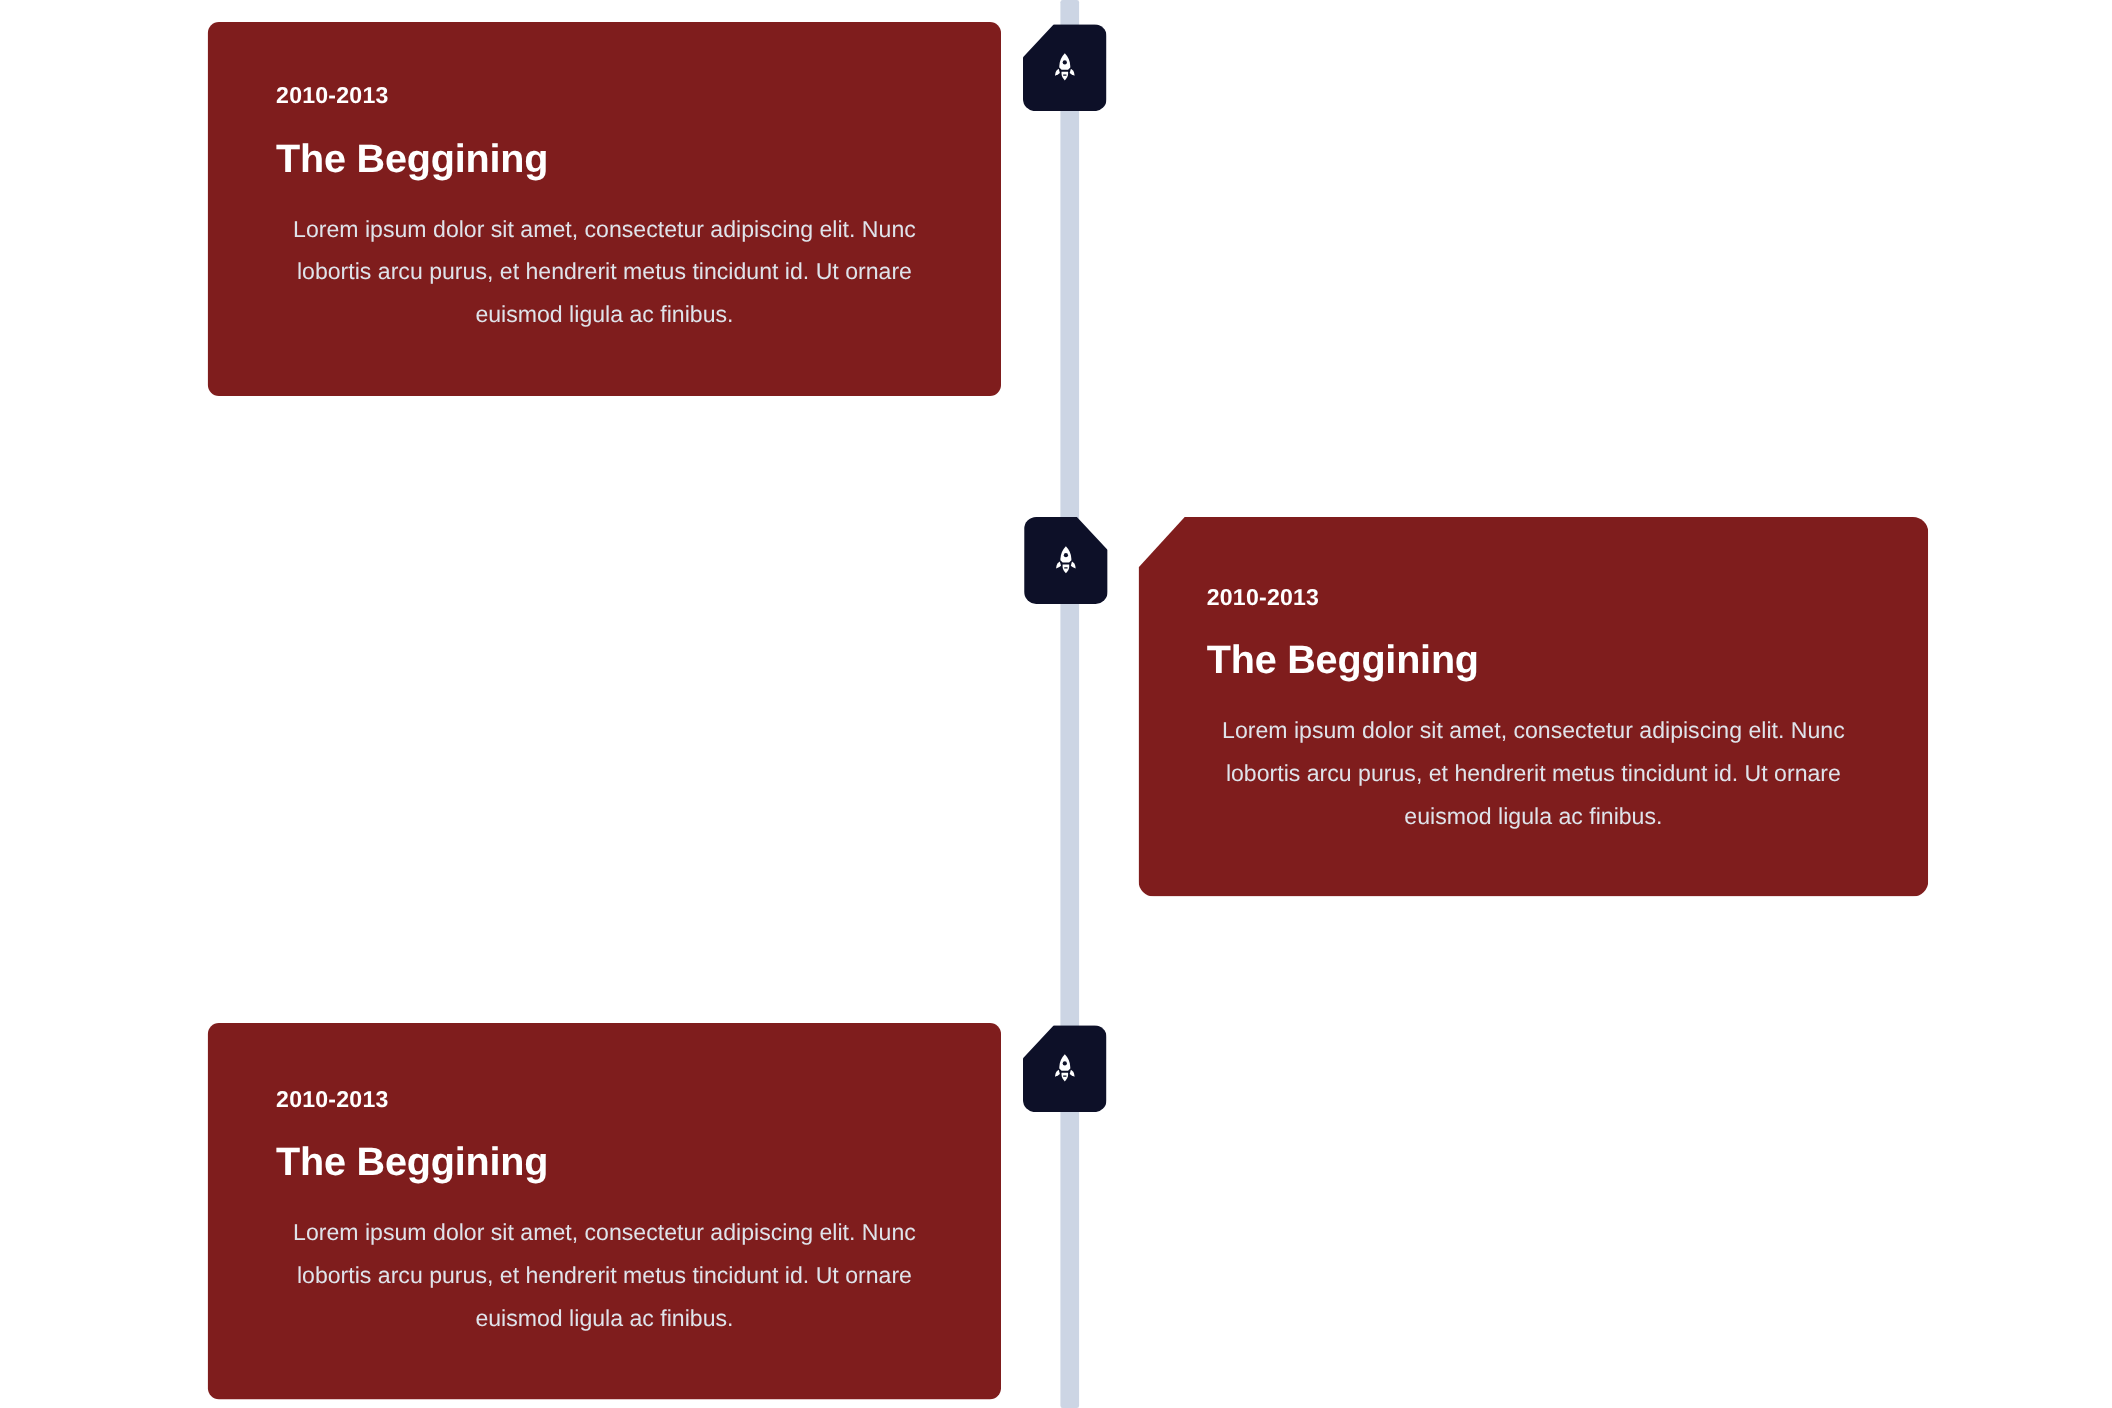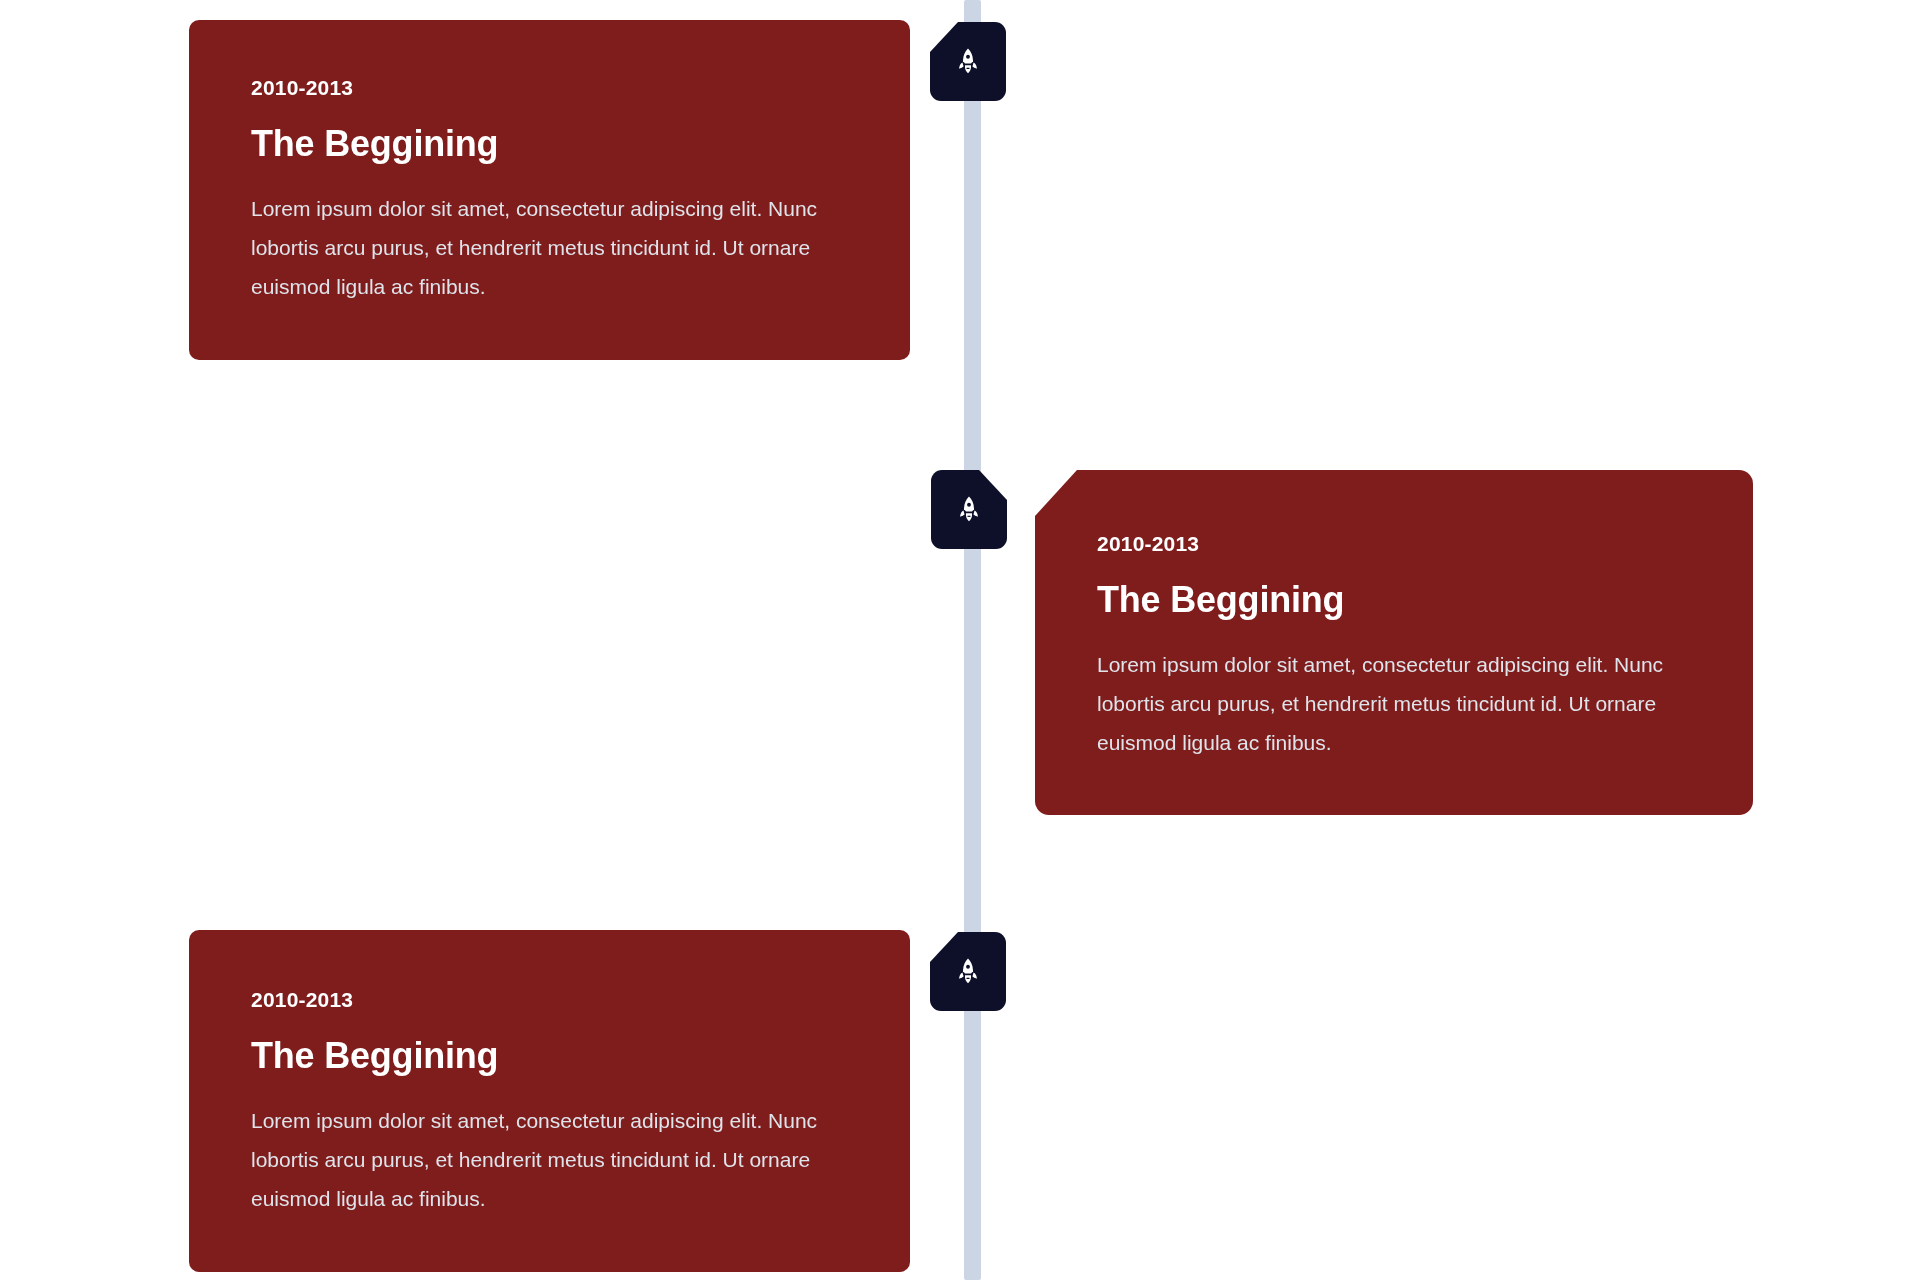--- a/index.html
+++ b/index.html
@@ -73,20 +73,21 @@
     line-height: 1.15;
     letter-spacing: -0.2px;
   }
   .card-body {
     font-size: 21px;
     font-weight: 400;
     color: #dfe3ea;
     line-height: 1.85;
     margin: 0;
     max-width: 650px;
+    text-align: center;
   }
 
   
   .timeline-marker {
     position: absolute;
     width: 76px;
     height: 79px;
     background: #0d1028;
     display: flex;
     align-items: center;

